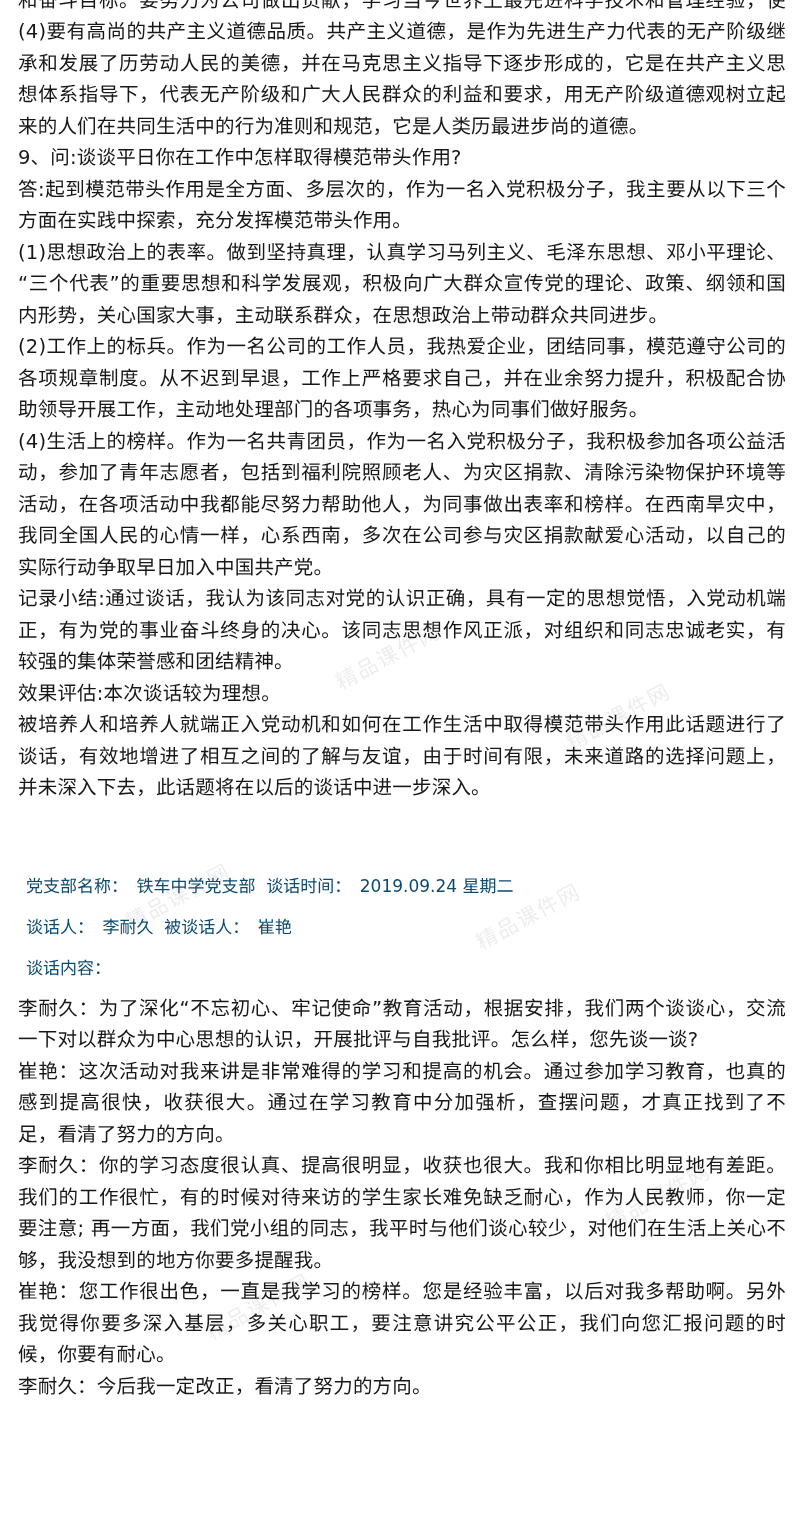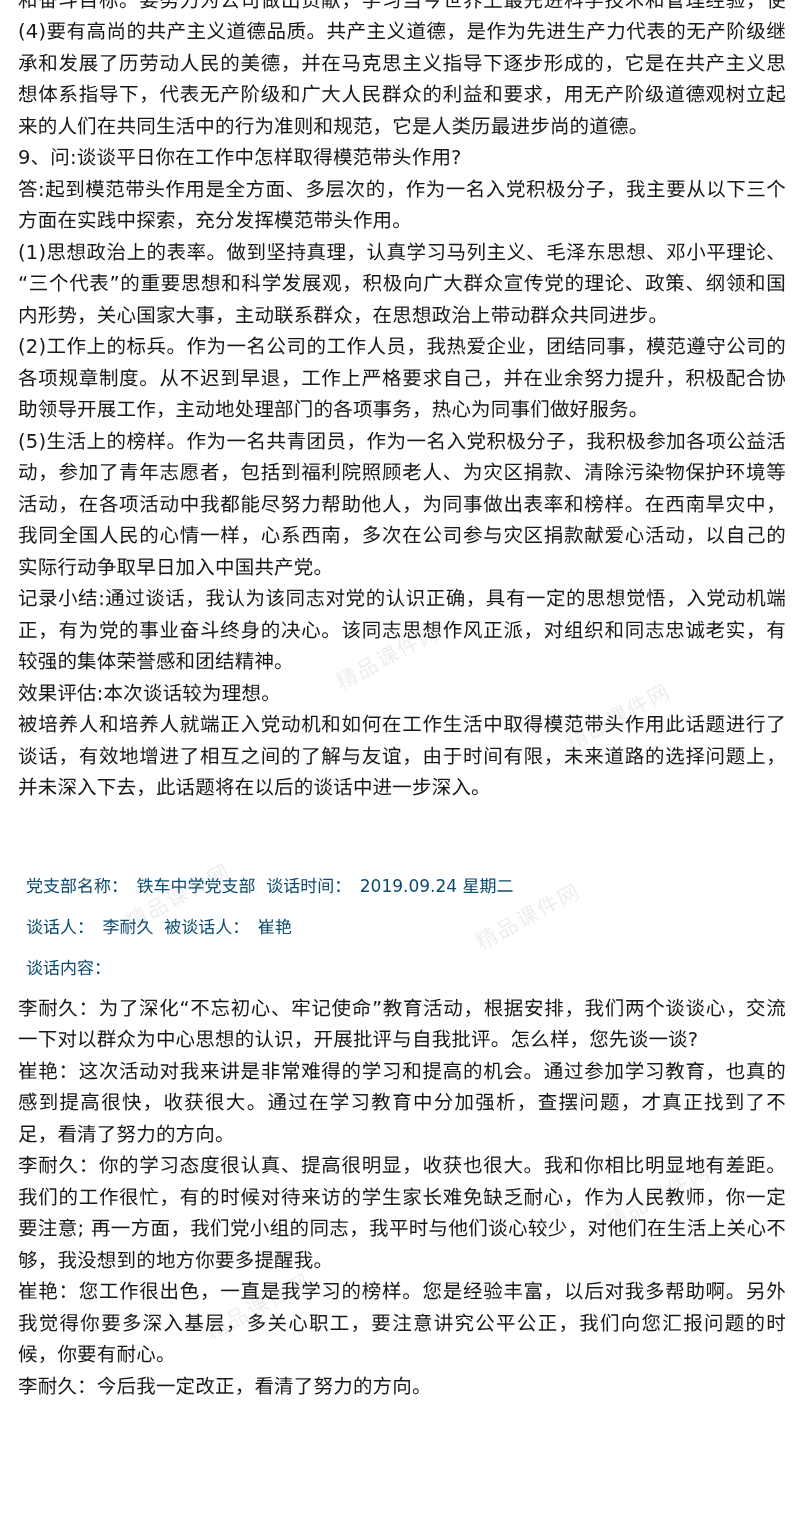--- a/index.html
+++ b/index.html
@@ -96,21 +96,21 @@
 
     <div class="clip-top">
       <p class="para">和奋斗目标。要努力为公司做出贡献，学习当今世界上最先进科学技术和管理经验，使自己具有适合时代发展需求的知识技能，为将来更好地履行党和人民赋予的职责作充分准备。</p>
     </div>
 
     <p class="para">(4)要有高尚的共产主义道德品质。共产主义道德，是作为先进生产力代表的无产阶级继承和发展了历劳动人民的美德，并在马克思主义指导下逐步形成的，它是在共产主义思想体系指导下，代表无产阶级和广大人民群众的利益和要求，用无产阶级道德观树立起来的人们在共同生活中的行为准则和规范，它是人类历最进步尚的道德。</p>
     <p class="para">9、问:谈谈平日你在工作中怎样取得模范带头作用?</p>
     <p class="para">答:起到模范带头作用是全方面、多层次的，作为一名入党积极分子，我主要从以下三个方面在实践中探索，充分发挥模范带头作用。</p>
     <p class="para">(1)思想政治上的表率。做到坚持真理，认真学习马列主义、毛泽东思想、邓小平理论、“三个代表”的重要思想和科学发展观，积极向广大群众宣传党的理论、政策、纲领和国内形势，关心国家大事，主动联系群众，在思想政治上带动群众共同进步。</p>
     <p class="para">(2)工作上的标兵。作为一名公司的工作人员，我热爱企业，团结同事，模范遵守公司的各项规章制度。从不迟到早退，工作上严格要求自己，并在业余努力提升，积极配合协助领导开展工作，主动地处理部门的各项事务，热心为同事们做好服务。</p>
-    <p class="para">(5)生活上的榜样。作为一名共青团员，作为一名入党积极分子，我积极参加各项公益活动，参加了青年志愿者，包括到福利院照顾老人、为灾区捐款、清除污染物保护环境等活动，在各项活动中我都能尽努力帮助他人，为同事做出表率和榜样。在西南旱灾中，我同全国人民的心情一样，心系西南，多次在公司参与灾区捐款献爱心活动，以自己的实际行动争取早日加入中国共产党。</p>
+    <p class="para">(4)生活上的榜样。作为一名共青团员，作为一名入党积极分子，我积极参加各项公益活动，参加了青年志愿者，包括到福利院照顾老人、为灾区捐款、清除污染物保护环境等活动，在各项活动中我都能尽努力帮助他人，为同事做出表率和榜样。在西南旱灾中，我同全国人民的心情一样，心系西南，多次在公司参与灾区捐款献爱心活动，以自己的实际行动争取早日加入中国共产党。</p>
     <p class="para">记录小结:通过谈话，我认为该同志对党的认识正确，具有一定的思想觉悟，入党动机端正，有为党的事业奋斗终身的决心。该同志思想作风正派，对组织和同志忠诚老实，有较强的集体荣誉感和团结精神。</p>
     <p class="para">效果评估:本次谈话较为理想。</p>
     <p class="para">被培养人和培养人就端正入党动机和如何在工作生活中取得模范带头作用此话题进行了谈话，有效地增进了相互之间的了解与友谊，由于时间有限，未来道路的选择问题上，并未深入下去，此话题将在以后的谈话中进一步深入。</p>
 
     <div class="gap-block"></div>
 
     <p class="meta-line">党支部名称：　铁车中学党支部  谈话时间：　2019.09.24 星期二</p>
     <p class="meta-line">谈话人：　李耐久  被谈话人：　崔艳</p>
     <p class="meta-line">谈话内容：</p>
 

